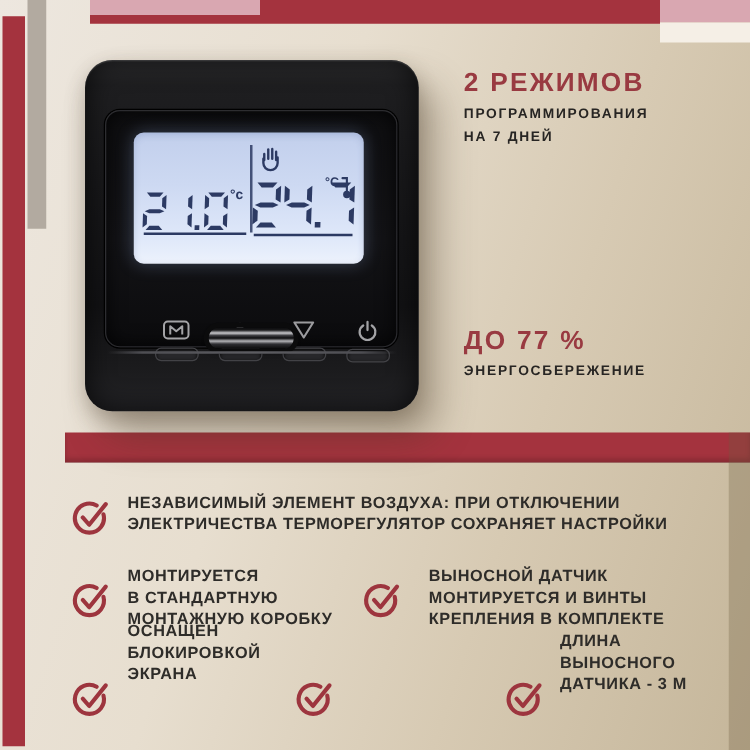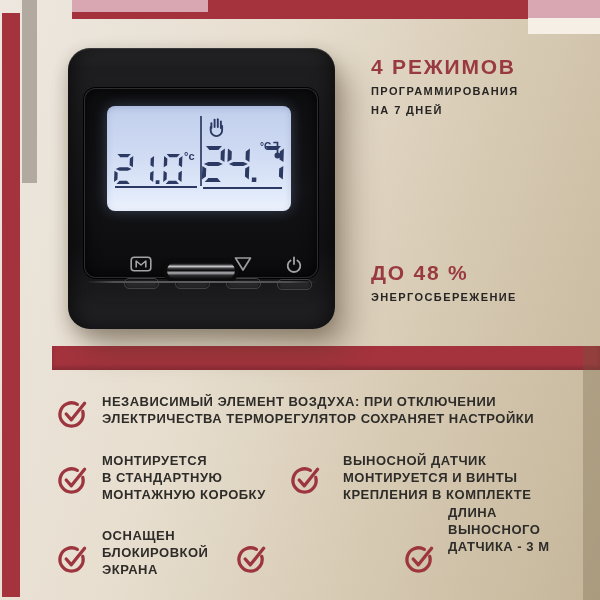--- a/index.html
+++ b/index.html
@@ -170,26 +170,26 @@
           </svg>
           <div class="slot"></div>
         </div>
       </div>
     </div>
     <div class="abs pill"></div>
     <div class="abs seam"></div>
   </div>
 
   <div class="rblock" style="top:54px">
-    <h2>4 РЕЖИМОВ</h2>
+    <h2>2 РЕЖИМОВ</h2>
     <p>ПРОГРАММИРОВАНИЯ
 НА 7 ДНЕЙ</p>
   </div>
   <div class="rblock" style="top:260px">
-    <h2>ДО 48 %</h2>
+    <h2>ДО 77 %</h2>
     <p>ЭНЕРГОСБЕРЕЖЕНИЕ</p>
   </div>
 
   <div class="feat-icon check-slot" style="left:57px;top:398px"><svg width="31" height="31" viewBox="0 0 32 32">
   <path d="M26.6 13.9 A12 12 0 1 1 21 6.6" fill="none" stroke="currentColor" stroke-width="3.4" stroke-linecap="round"></path>
   <path d="M9.5 16.5 L14.8 22.5 L28.5 5.5" fill="none" stroke="currentColor" stroke-width="3.4" stroke-linecap="round" stroke-linejoin="round"></path>
 </svg></div>
   <div class="feat-text" style="left:102px;top:393px">НЕЗАВИСИМЫЙ ЭЛЕМЕНТ ВОЗДУХА: ПРИ ОТКЛЮЧЕНИИ
 ЭЛЕКТРИЧЕСТВА ТЕРМОРЕГУЛЯТОР СОХРАНЯЕТ НАСТРОЙКИ</div>
 
@@ -206,21 +206,21 @@
   <path d="M9.5 16.5 L14.8 22.5 L28.5 5.5" fill="none" stroke="currentColor" stroke-width="3.4" stroke-linecap="round" stroke-linejoin="round"></path>
 </svg></div>
   <div class="feat-text" style="left:343px;top:452px">ВЫНОСНОЙ ДАТЧИК
 МОНТИРУЕТСЯ И ВИНТЫ
 КРЕПЛЕНИЯ В КОМПЛЕКТЕ</div>
 
   <div class="feat-icon check-slot" style="left:57px;top:543px"><svg width="31" height="31" viewBox="0 0 32 32">
   <path d="M26.6 13.9 A12 12 0 1 1 21 6.6" fill="none" stroke="currentColor" stroke-width="3.4" stroke-linecap="round"></path>
   <path d="M9.5 16.5 L14.8 22.5 L28.5 5.5" fill="none" stroke="currentColor" stroke-width="3.4" stroke-linecap="round" stroke-linejoin="round"></path>
 </svg></div>
-  <div class="feat-text" style="left:102px;top:527px">ОСНАЩЕН
+  <div class="feat-text" style="left:102px;top:496px">ОСНАЩЕН
 БЛОКИРОВКОЙ
 ЭКРАНА</div>
 
   <div class="feat-icon check-slot" style="left:236px;top:543px"><svg width="31" height="31" viewBox="0 0 32 32">
   <path d="M26.6 13.9 A12 12 0 1 1 21 6.6" fill="none" stroke="currentColor" stroke-width="3.4" stroke-linecap="round"></path>
   <path d="M9.5 16.5 L14.8 22.5 L28.5 5.5" fill="none" stroke="currentColor" stroke-width="3.4" stroke-linecap="round" stroke-linejoin="round"></path>
 </svg></div>
 
   <div class="feat-icon check-slot" style="left:404px;top:543px"><svg width="31" height="31" viewBox="0 0 32 32">
   <path d="M26.6 13.9 A12 12 0 1 1 21 6.6" fill="none" stroke="currentColor" stroke-width="3.4" stroke-linecap="round"></path>

